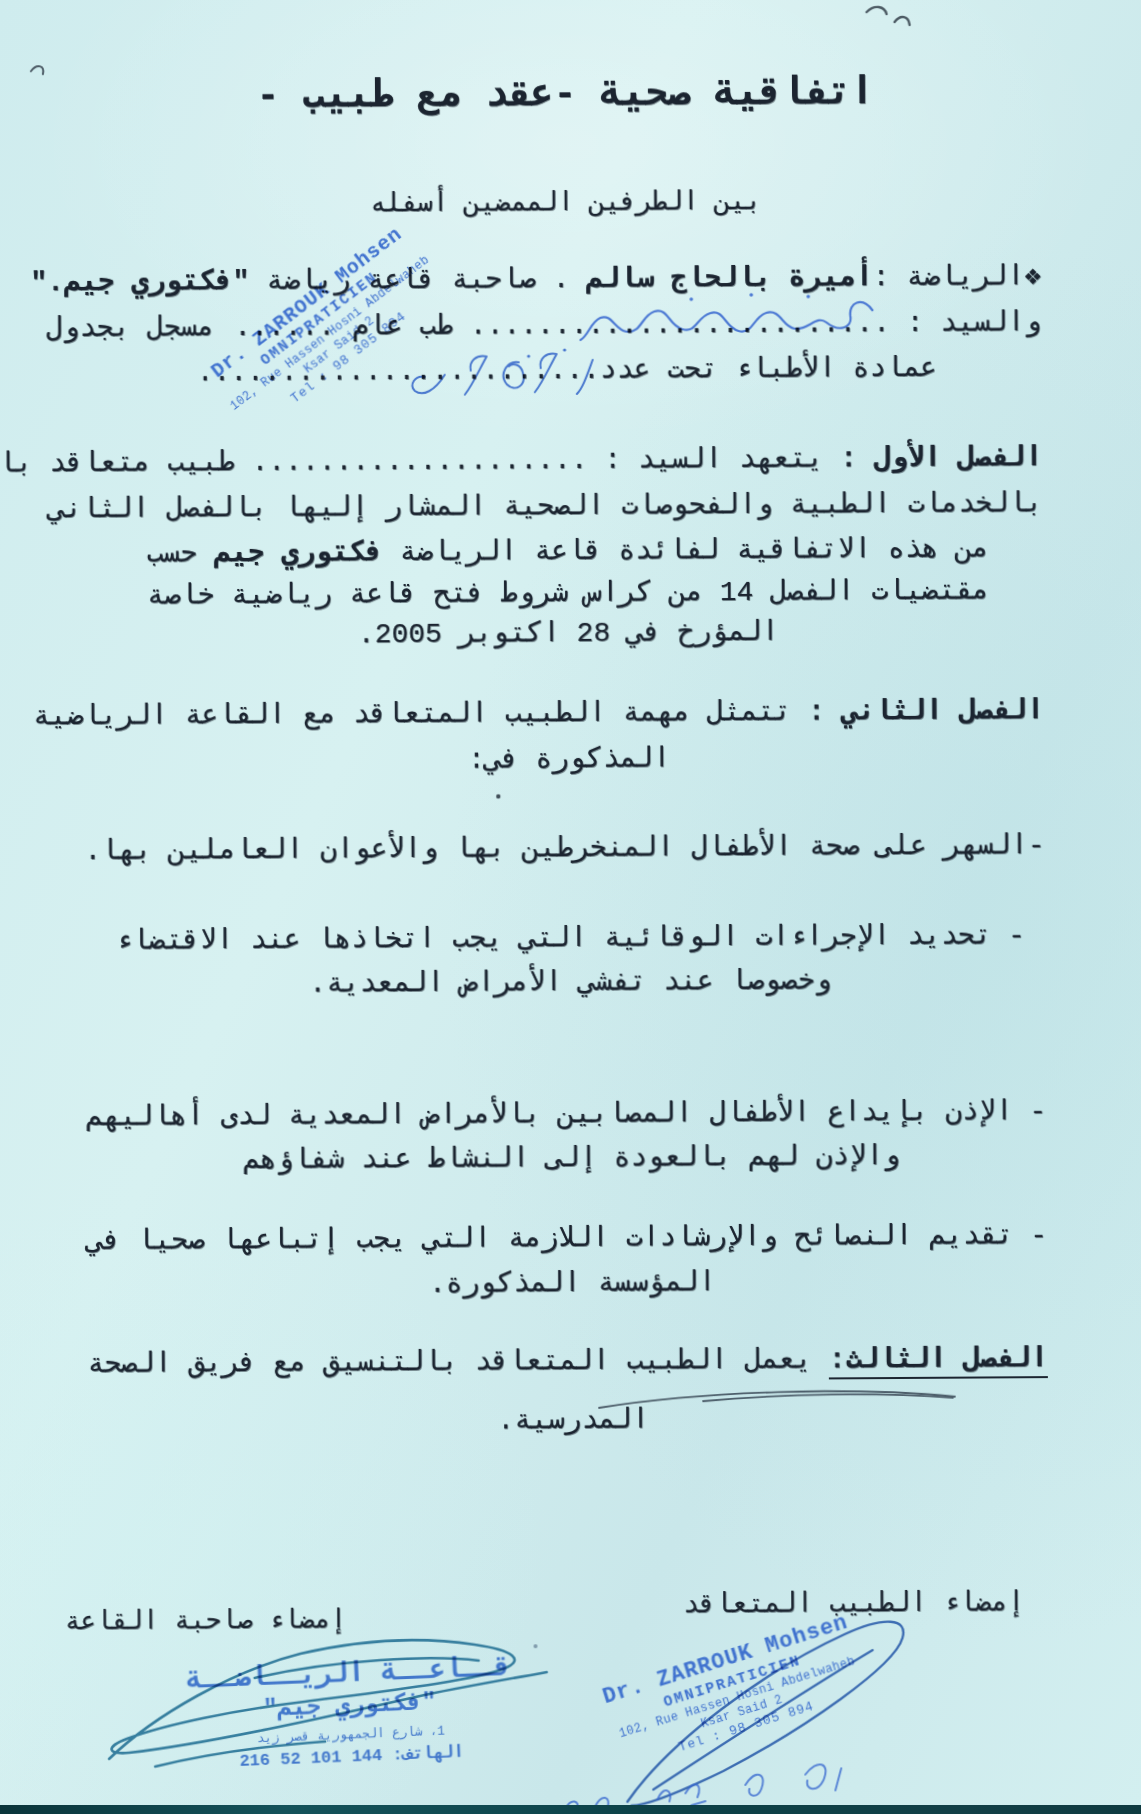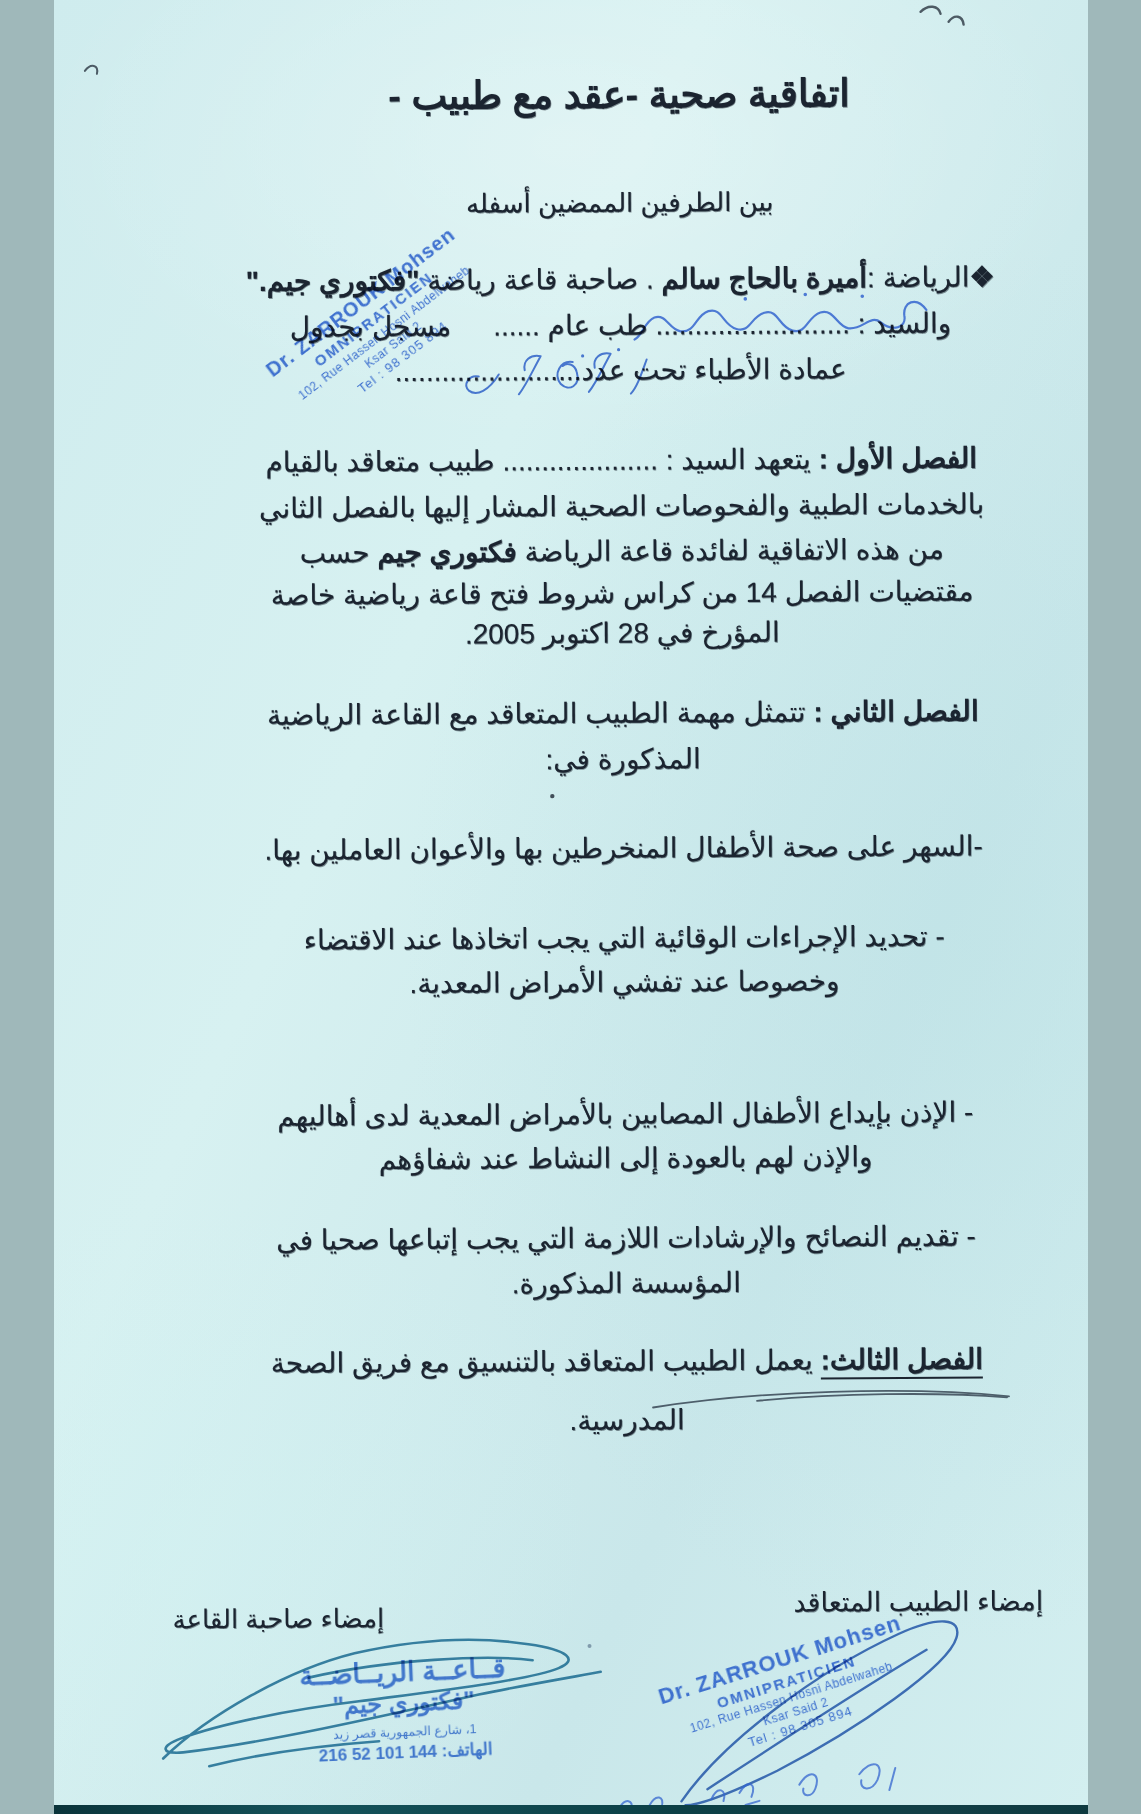--- a/index.html
+++ b/index.html
@@ -1,36 +1,36 @@
 <!DOCTYPE html>
 <html lang="ar"><head>
 <meta charset="utf-8">
 <style>
   html,body{margin:0;padding:0;background:#9fb8ba;}
   .page{
-    position:relative; width:1034px; height:1814px; margin:0 auto; overflow:hidden;
-    font-family:Liberation Sans, sans-serif; color:#1b2430;
+    position:relative; width:1141px; height:1814px; margin:0 auto; overflow:hidden;
+    font-family:Liberation Mono, monospace; color:#1b2430;
     background:
       radial-gradient(ellipse 900px 500px at 50% 8%, rgba(255,255,255,0.25), transparent 60%),
       radial-gradient(ellipse 800px 1000px at 88% 52%, rgba(185,224,228,0.45), transparent 70%),
       radial-gradient(ellipse 600px 500px at 12% 85%, rgba(210,242,242,0.5), transparent 70%),
       linear-gradient(115deg,#cfecee 0%, #d7f1f1 35%, #c9e7ea 70%, #d3eff0 100%);
   }
   .content{position:absolute;inset:0;transform:rotate(-0.35deg);}
   .ln{
     position:absolute; left:95px; width:950px; height:44px;
     text-align:center; direction:rtl; white-space:nowrap;
     font-size:28px; line-height:40px;
     text-shadow:0.7px 0.9px 0.6px rgba(16,24,36,0.45), 0 0 1px rgba(20,28,40,0.25);
   }
   .b{font-weight:bold;}
   .u{border-bottom:2.5px solid #1b2430; padding-bottom:2px;}
   .title{font-size:38px; font-weight:bold; height:54px; line-height:50px;}
   .subtitle{font-size:26px;}
-  .gap{margin-right:42px;}
+  .gap{margin-right:20px;}
   .stamp{
     position:absolute; text-align:center; color:#2e63cb; mix-blend-mode:multiply;
     filter:blur(0.4px); opacity:0.9; line-height:1.25;
   }
   .stamp .s-name{font-size:20px; font-weight:bold; letter-spacing:1px;}
   .stamp .s-role{font-size:15px; font-weight:bold; letter-spacing:2px;}
   .stamp .s-addr{font-size:12px; letter-spacing:0.5px;}
   .stamp .s-phone{font-size:13px; letter-spacing:1px;}
   .stamp1{left:165px; top:282px; width:330px; transform:rotate(-37deg);}
   .stamp2{left:553px; top:1646px; width:355px; transform:rotate(-17deg);}

